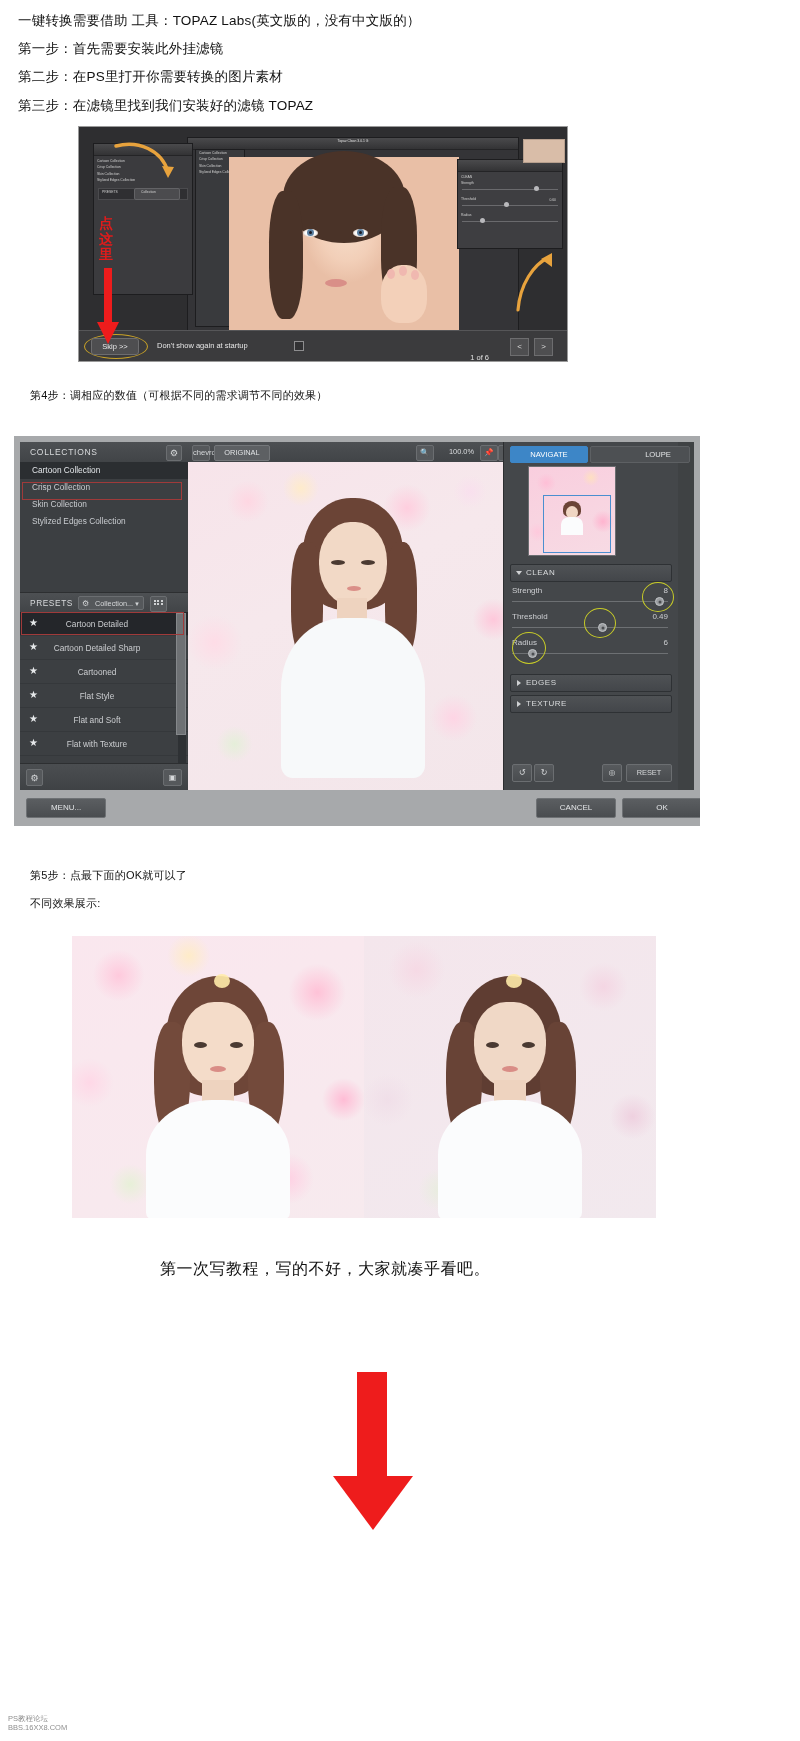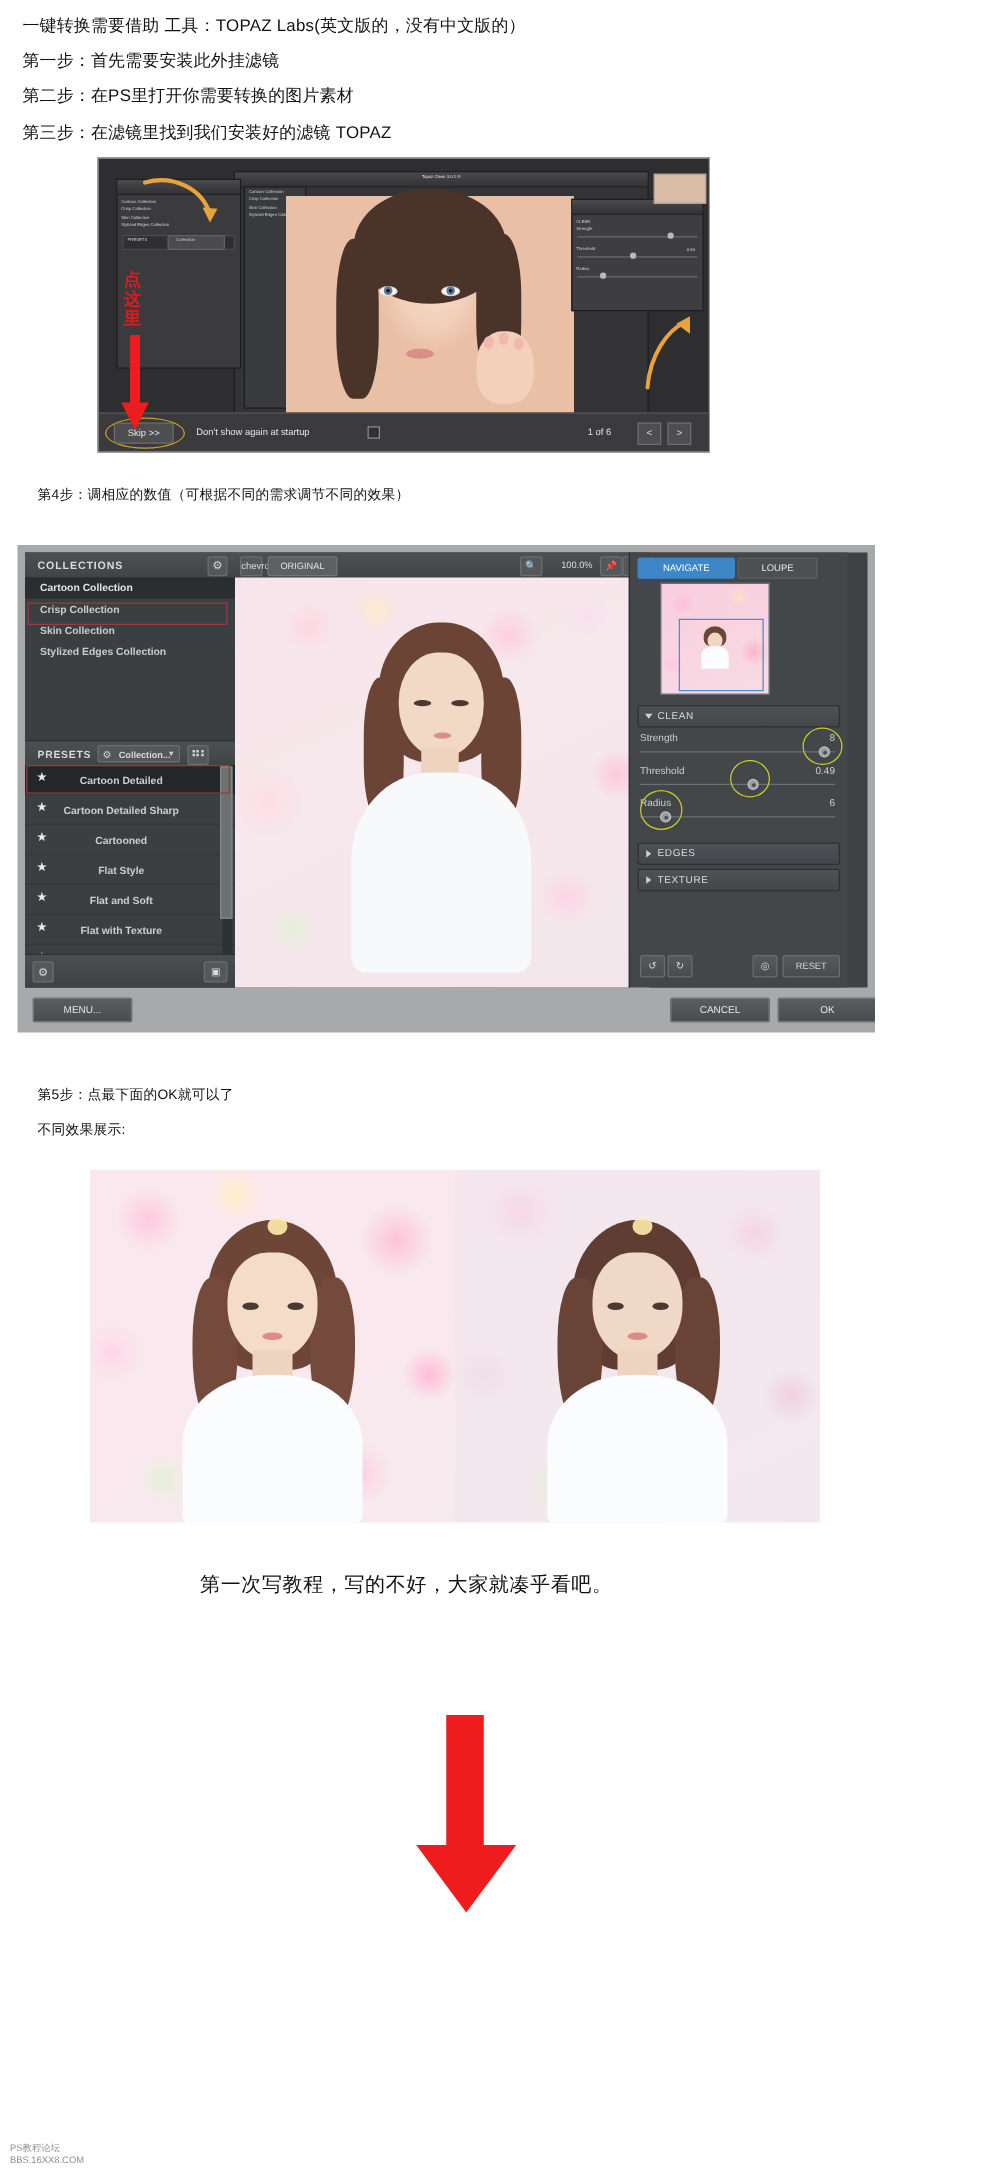--- a/index.html
+++ b/index.html
@@ -28,31 +28,31 @@
   .sp-pupil{position:absolute;width:3px;height:3px;border-radius:50%;background:#1b1b25;}
   .sp-lip{position:absolute;width:22px;height:8px;border-radius:50%;background:#d98f88;}
   .sp-hand{position:absolute;width:46px;height:58px;border-radius:45% 45% 40% 40%;background:#f3d0b9;}
   .sp-nail{position:absolute;width:8px;height:10px;border-radius:50%;background:#f0b8b0;}
 
   .sp-bottombar{position:absolute;left:0;right:0;bottom:0;height:30px;background:#3b3b3d;border-top:1px solid #565658;}
   .skip-btn{position:absolute;left:12px;top:7px;width:46px;height:15px;border-radius:3px;background:#4e4e50;border:1px solid #6d6d6f;color:#e8e8e8;font-size:7.5px;line-height:15px;text-align:center;}
   .skip-ellipse{position:absolute;left:5px;top:3px;width:62px;height:23px;border:1.6px solid #c9a227;border-radius:50%;}
   .dontshow{position:absolute;left:78px;top:10px;font-size:7.5px;color:#e6e6e6;white-space:nowrap;}
   .dontshow-box{position:absolute;left:215px;top:10px;width:8px;height:8px;border:1px solid #8d8d8f;background:#313133;}
-  .pgcount{position:absolute;right:78px;top:10px;font-size:7.5px;color:#e0e0e0;}
+  .pgcount{position:absolute;right:78px;top:22px;font-size:7.5px;color:#e0e0e0;}
   .navbtn{position:absolute;top:7px;width:17px;height:16px;background:#4e4e50;border:1px solid #6d6d6f;color:#ddd;font-size:8px;line-height:16px;text-align:center;}
 
   .curve-arrow{position:absolute;}
   .red-down{position:absolute;}
   .click-here{position:absolute;left:98px;top:216px;color:#e11b1b;font-size:14px;font-weight:bold;line-height:1.12;text-align:center;width:16px;}
 
   
   .topaz{position:absolute;left:14px;top:436px;width:686px;height:390px;background:#a7a9ab;overflow:hidden;}
   .tz-body{position:absolute;left:6px;top:6px;right:6px;bottom:36px;background:#3f4244;}
-  .tz-left{position:absolute;left:0;top:0;width:168px;bottom:0;background:#44474a;border-right:1px solid #2c2e30;font-weight:bold;}
+  .tz-left{position:absolute;left:0;top:0;width:168px;bottom:0;background:#44474a;border-right:1px solid #2c2e30;}
   .tz-hdr{height:20px;background:linear-gradient(#4d5053,#414447);border-bottom:1px solid #2d2f31;position:relative;}
   .tz-hdr-label{position:absolute;left:10px;top:5px;font-size:8.5px;color:#d8dadc;letter-spacing:.7px;}
   .gear-btn{position:absolute;right:6px;top:3px;width:14px;height:14px;background:#55585b;border:1px solid #6b6e71;border-radius:2px;}
   .gear-glyph{position:absolute;left:50%;top:50%;transform:translate(-50%,-50%);color:#d6d8da;font-size:9px;line-height:1;}
   .coll-list{position:absolute;left:0;right:0;top:20px;height:130px;background:#3c3f42;}
   .coll-item{height:17px;line-height:17px;padding-left:12px;font-size:8.3px;color:#c9ccd0;}
   .coll-item.sel{background:#2b2e31;color:#e2e5e8;}
   .coll-sel-box{position:absolute;left:2px;top:20px;width:160px;height:18px;border:1.3px solid #a03a3a;box-sizing:border-box;}
 
   .presets-hdr{position:absolute;left:0;right:0;top:150px;height:20px;background:linear-gradient(#4d5053,#414447);border-top:1px solid #2d2f31;border-bottom:1px solid #2d2f31;}
@@ -393,21 +393,21 @@
           <div style="position:absolute;left:78px;top:88px;width:14px;height:5px;border-radius:50%;background:#da8f88;"></div>
           <div style="position:absolute;left:68px;top:100px;width:30px;height:24px;background:#eed3bf;"></div>
           <div class="g-body" style="left:12px;top:120px;width:144px;height:160px;"></div>
         </div>
       </div>
     </div>
 
     <div class="tz-right">
       <div class="tabrow">
         <div class="tab act" style="left:0;width:76px;">NAVIGATE</div>
-        <div class="tab ina" style="left:80px;width:62px;">LOUPE</div>
+        <div class="tab ina" style="left:80px;width:62px;padding-left:36px;">LOUPE</div>
       </div>
 
       <div class="nav-thumb">
         <div class="nt-girl">
           <div class="nt-hair"></div>
           <div class="nt-face"></div>
           <div class="nt-body"></div>
         </div>
         <div class="nav-box"></div>
       </div>

